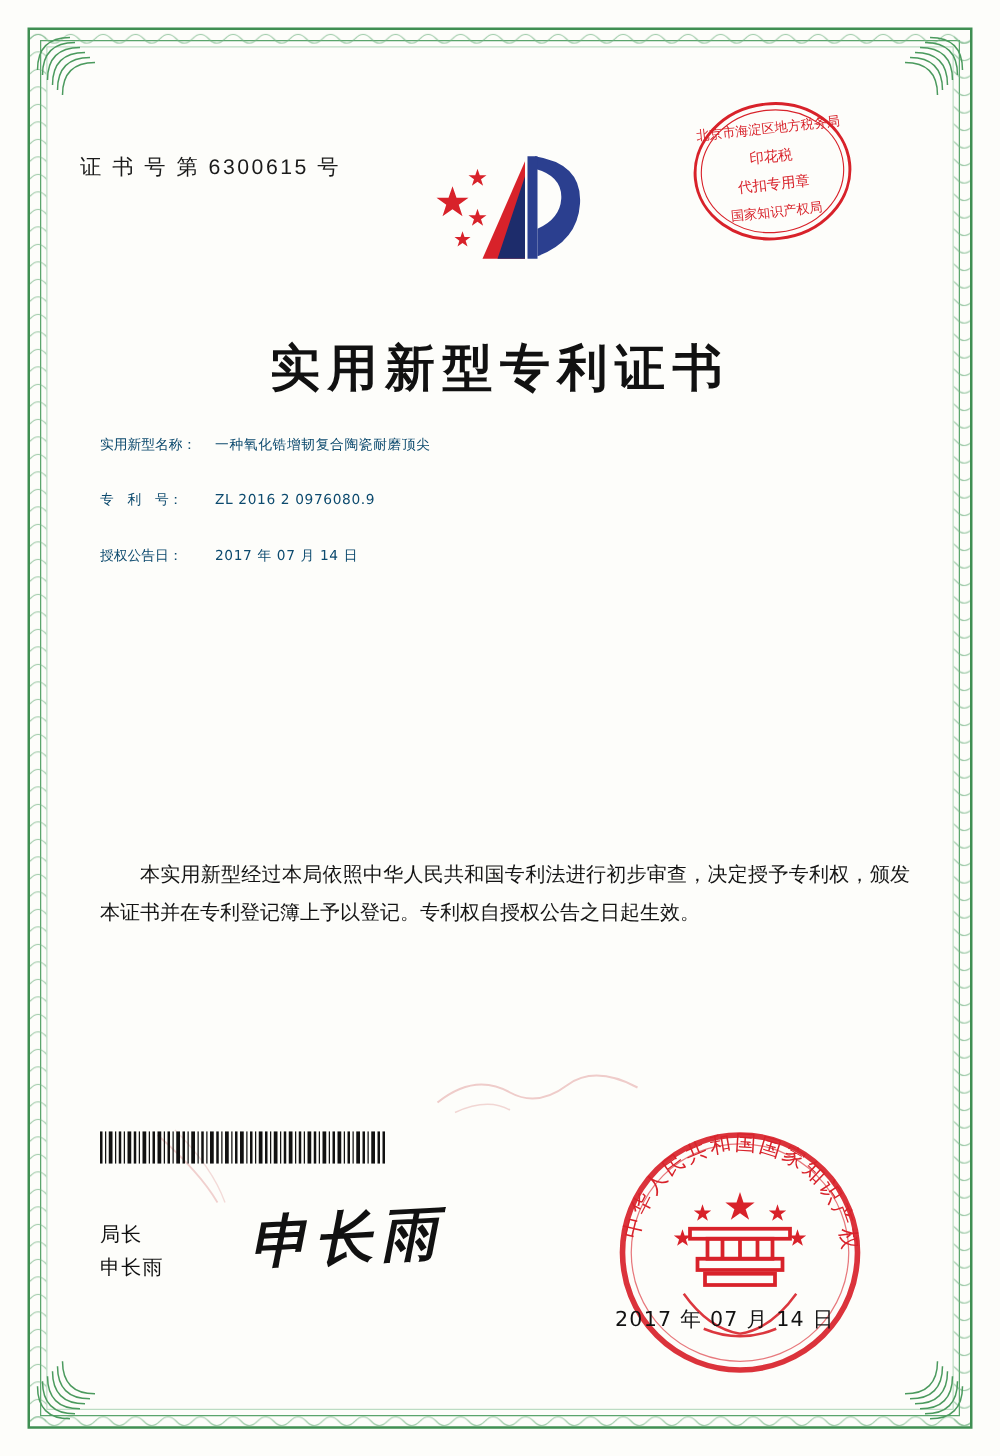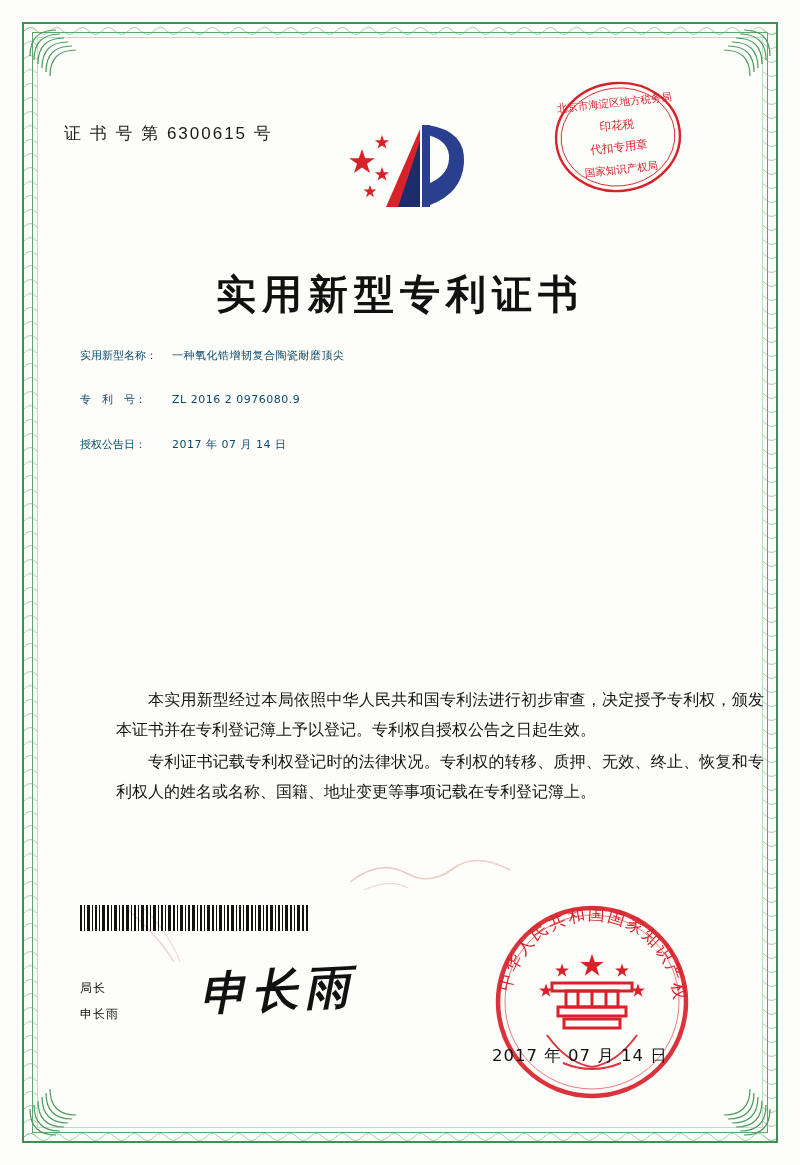--- a/index.html
+++ b/index.html
@@ -119,39 +119,38 @@
   }
 
   .paragraphs {
     position: absolute;
     left: 20px; top: 625px;
     width: 648px;
     font-size: 16px;
     line-height: 30px;
     color: #141414;
     text-align: justify;
-    margin-left: 36px;
   }
   .paragraphs p {
     margin: 0 0 2px 0;
     text-indent: 32px;
   }
 
   
   .barcode {
     position: absolute;
     left: 20px; top: 845px;
     width: 230px; height: 26px;
   }
 
   
   .sign-block {
     position: absolute;
     left: 20px; top: 915px;
-    font-size: 12px;
+    font-size: 16px;
     color: #111;
     line-height: 26px;
     letter-spacing: 1px;
   }
   .handwriting {
     position: absolute;
     left: 140px; top: 900px;
     font-family: "DejaVu Serif", "Liberation Serif", serif;
     font-size: 46px;
     font-weight: bold;
@@ -304,21 +303,20 @@
       <div class="field-row">
         <span class="field-label">专　利　号：</span><span class="field-value">ZL 2016 2 0976080.9</span>
       </div>
       <div class="field-row">
         <span class="field-label">授权公告日：</span><span class="field-value">2017 年 07 月 14 日</span>
       </div>
     </div>
 
     <div class="paragraphs">
       <p>本实用新型经过本局依照中华人民共和国专利法进行初步审查，决定授予专利权，颁发本证书并在专利登记簿上予以登记。专利权自授权公告之日起生效。</p>
-      <p>专利证书记载专利权登记时的法律状况。专利权的转移、质押、无效、终止、恢复和专利权人的姓名或名称、国籍、地址变更等事项记载在专利登记簿上。</p>
     </div>
 
     <svg class="scribble" style="left:280px; top:780px;" width="180" height="60" viewBox="0 0 180 60">
       <path d="M10 42 q30 -24 58 -8 q22 12 46 -6 q22 -16 56 2" fill="none" stroke="#c94a4a" stroke-width="1.6" opacity="0.5"></path>
       <path d="M24 50 q26 -12 44 -2" fill="none" stroke="#c94a4a" stroke-width="1.2" opacity="0.4"></path>
     </svg>
     <svg class="scribble" style="left:60px; top:840px;" width="150" height="70" viewBox="0 0 150 70">
       <path d="M6 8 q34 30 48 54" fill="none" stroke="#c94a4a" stroke-width="1.4" opacity="0.45"></path>
       <path d="M20 4 q30 30 40 58" fill="none" stroke="#c94a4a" stroke-width="1.1" opacity="0.35"></path>
     </svg>

